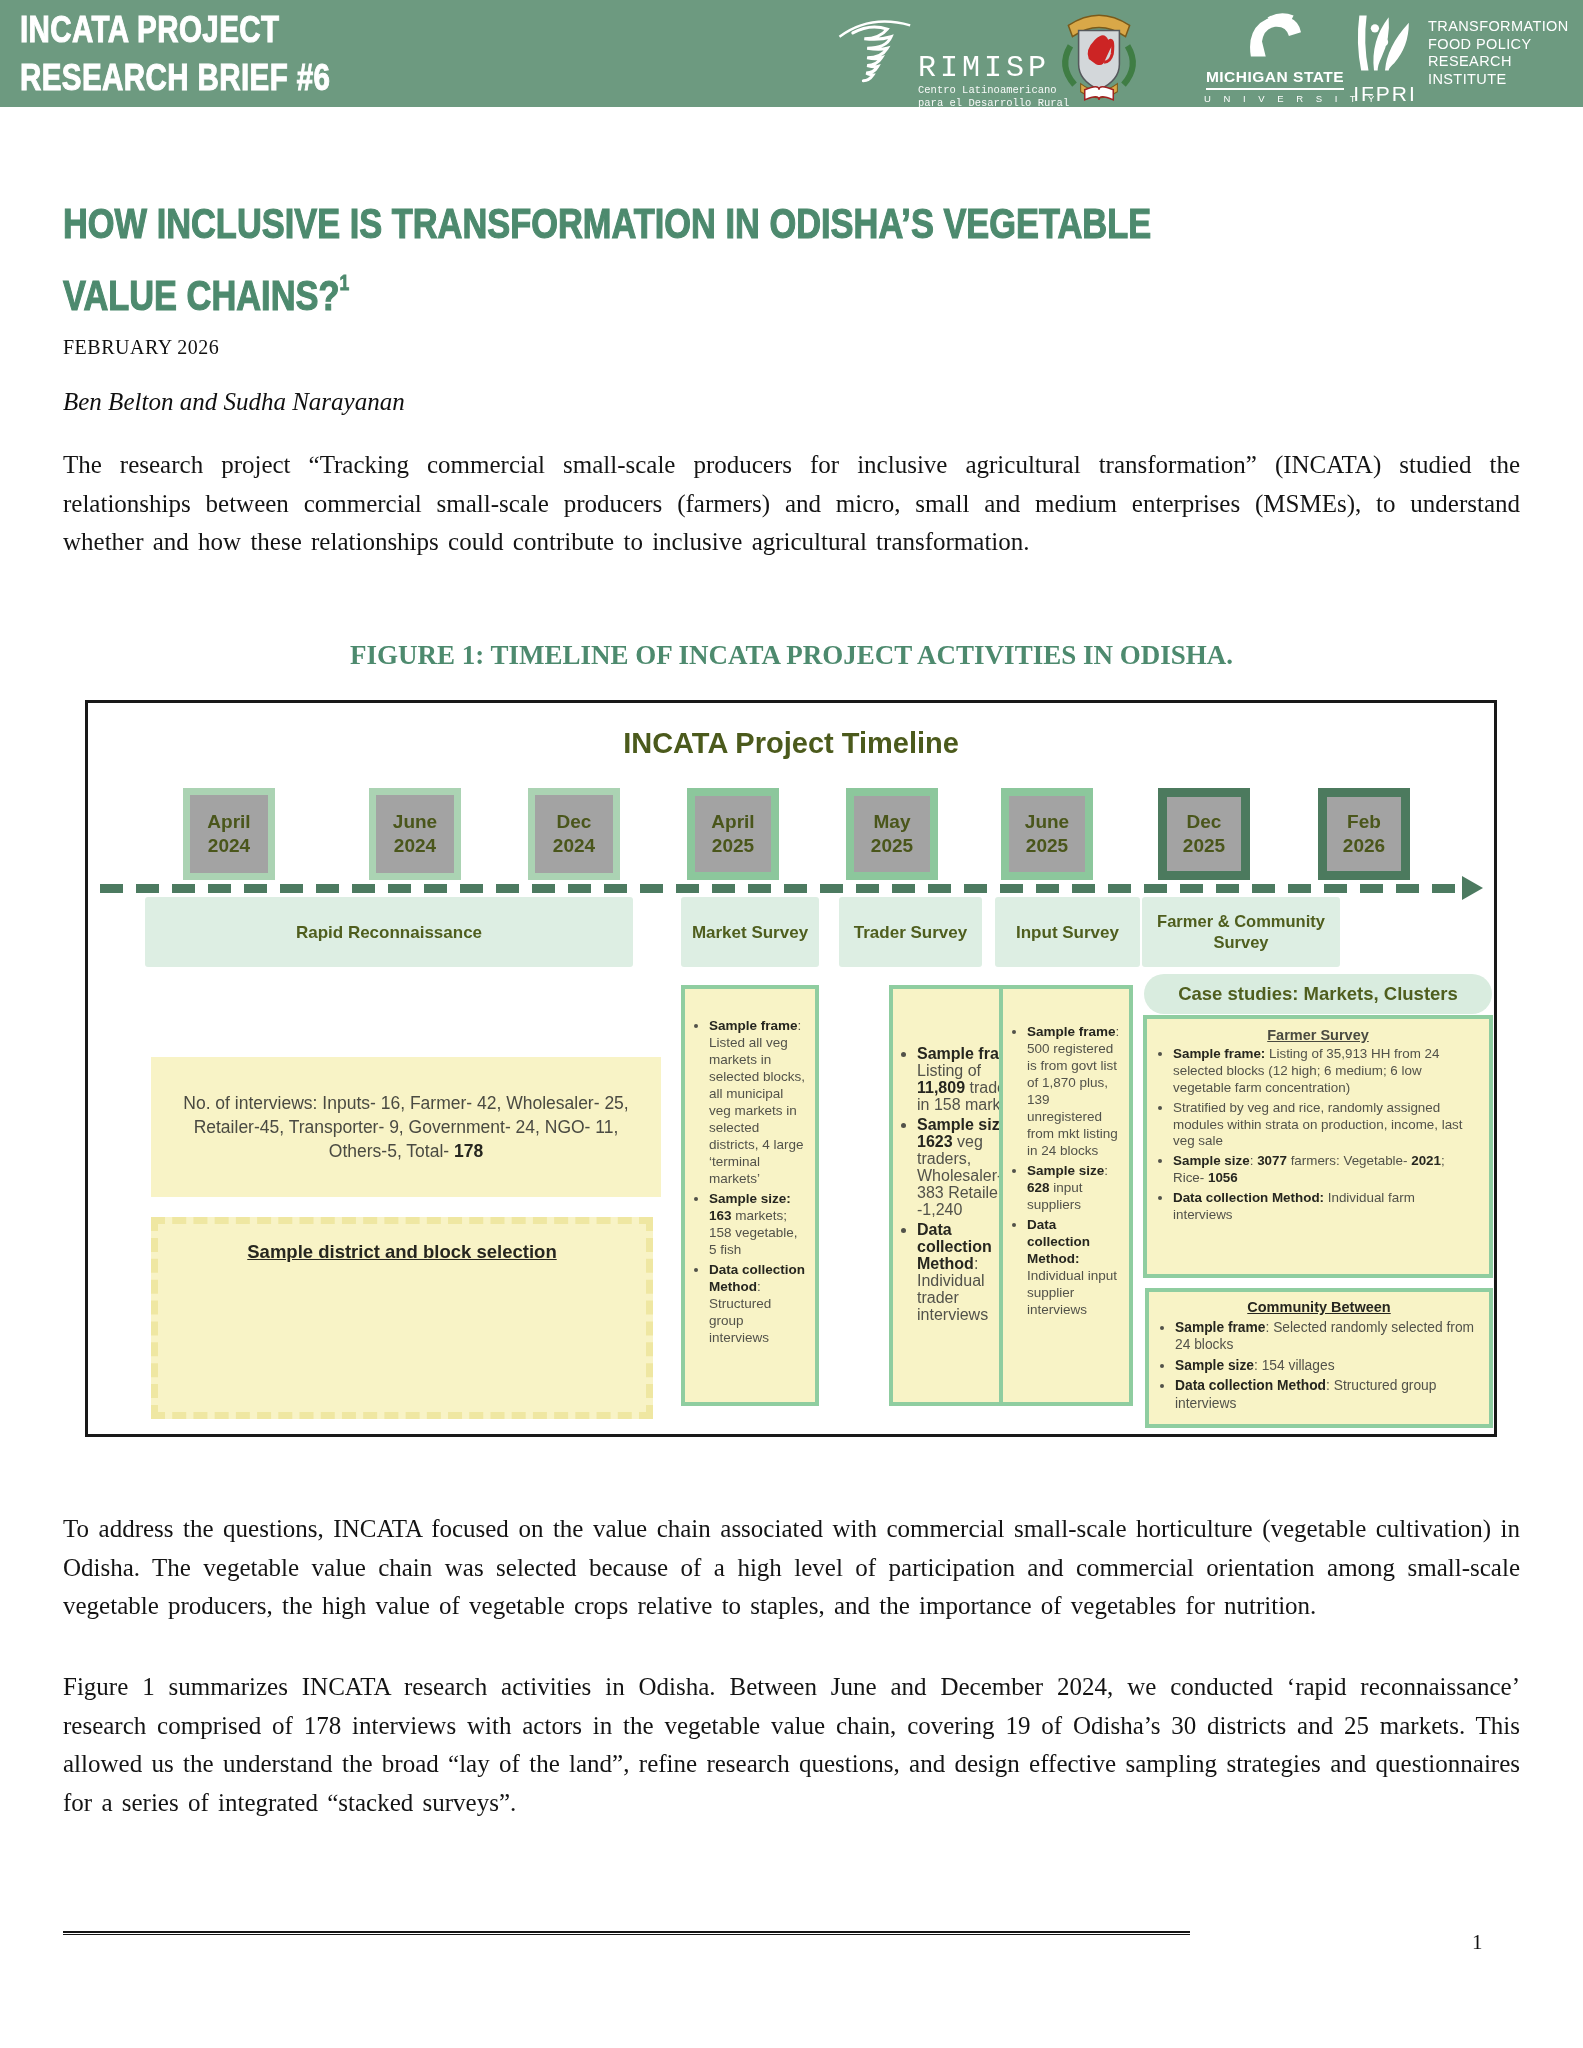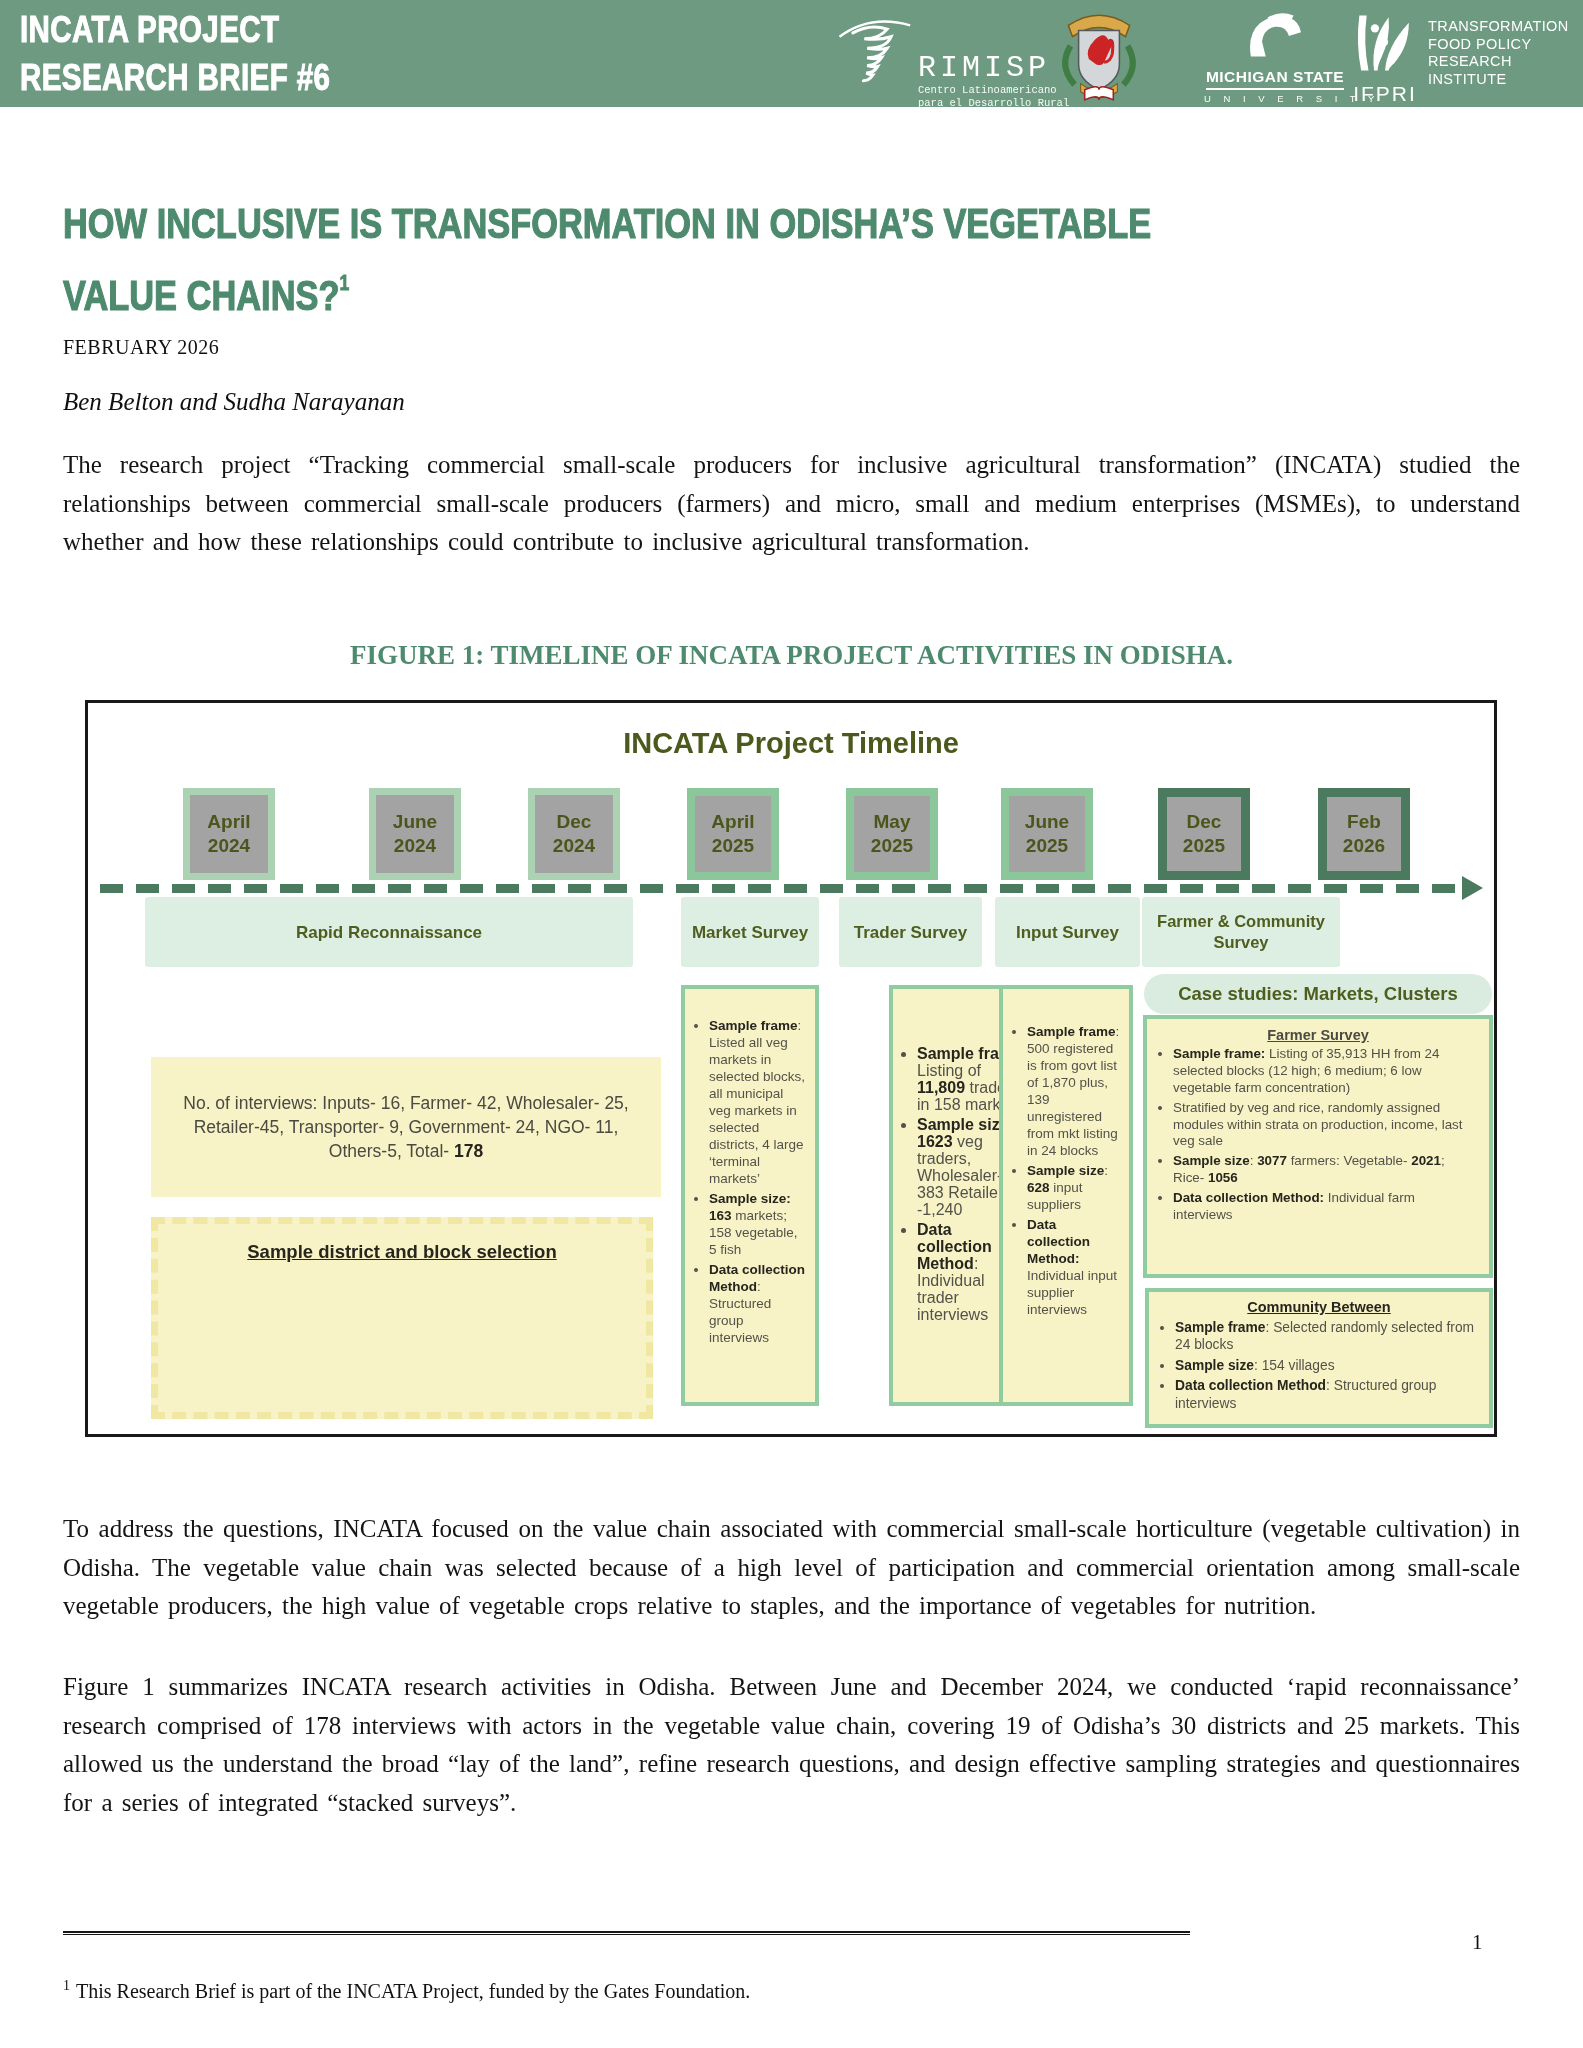--- a/index.html
+++ b/index.html
@@ -284,17 +284,14 @@
         <li><span class="seg-b">Data collection Method</span><span class="seg-r">: Structured group interviews</span></li>
       </ul>
     </div>
   </div>
 
   <p class="para para2">To address the questions, INCATA focused on the value chain associated with commercial small-scale horticulture (vegetable cultivation) in Odisha. The vegetable value chain was selected because of a high level of participation and commercial orientation among small-scale vegetable producers, the high value of vegetable crops relative to staples, and the importance of vegetables for nutrition.</p>
   <p class="para para3">Figure 1 summarizes INCATA research activities in Odisha. Between June and December 2024, we conducted ‘rapid reconnaissance’ research comprised of 178 interviews with actors in the vegetable value chain, covering 19 of Odisha’s 30 districts and 25 markets. This allowed us the understand the broad “lay of the land”, refine research questions, and design effective sampling strategies and questionnaires for a series of integrated “stacked surveys”.</p>
 
   <div class="footnote-rule"></div>
   <div class="page-number">1</div>
-  <div class="footnote">
-    <span class="fn-sup">1</span><span>This Research Brief is part of the INCATA Project, funded by the Gates Foundation.</span>
-  </div>
 
 </div>
 
 </body></html>

